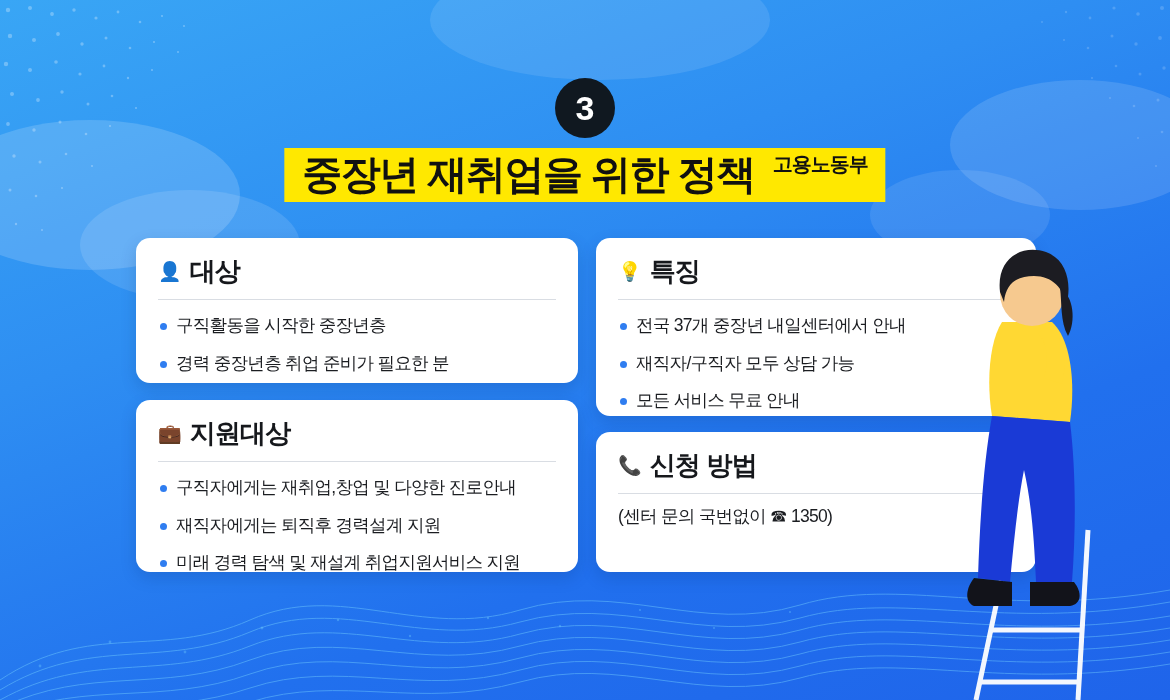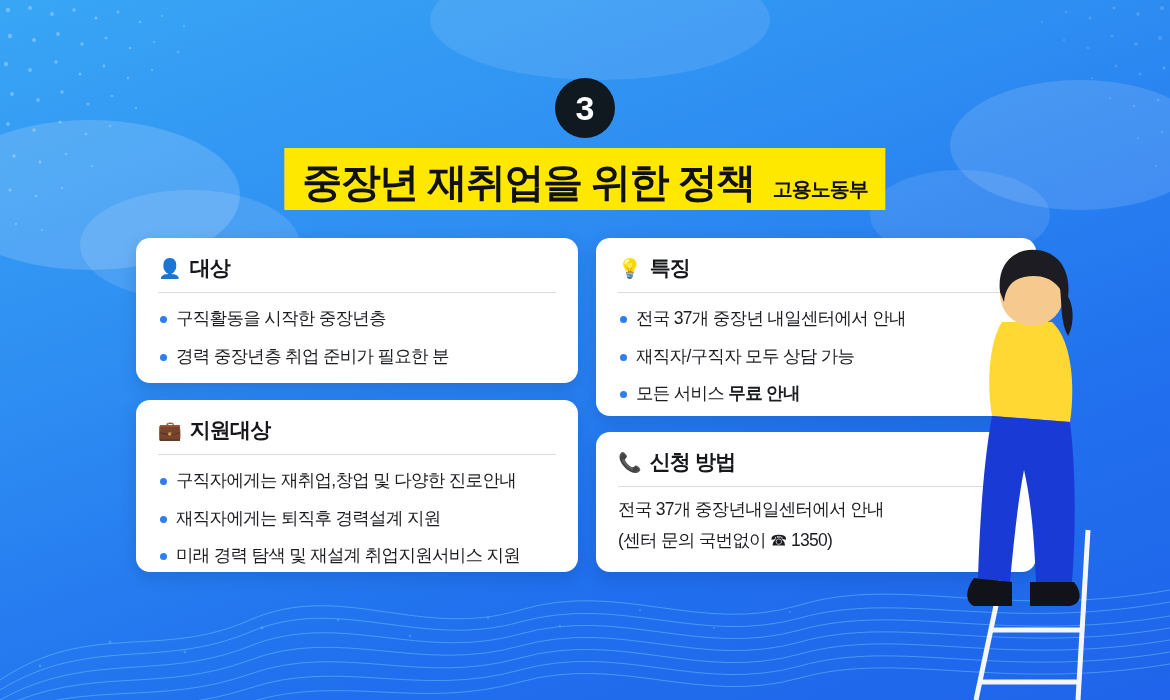--- a/index.html
+++ b/index.html
@@ -68,24 +68,23 @@
     line-height: 60px;
     text-align: center;
     letter-spacing: 0;
   }
   .title-wrap {
     position: absolute;
     left: 50%;
     top: 148px;
     transform: translateX(-50%);
     background: #ffe800;
-    padding: 14px 18px 8px 18px;
+    padding: 6px 18px 8px 18px;
     white-space: nowrap;
     display: flex;
-    align-items: flex-end;
     gap: 18px;
   }
   .title-main {
     font-size: 40px;
     font-weight: bold;
     color: #111111;
     letter-spacing: -1.5px;
     line-height: 1;
   }
   .title-sub {
@@ -113,21 +112,21 @@
     gap: 8px;
     border-bottom: 1px solid #d9dde3;
     padding-bottom: 10px;
     margin-bottom: 10px;
   }
   .card-head .ico {
     font-size: 19px;
     line-height: 1;
   }
   .card-title {
-    font-size: 21px;
+    font-size: 26px;
     font-weight: bold;
     color: #16181c;
     letter-spacing: -0.8px;
   }
   .bullets {
     list-style: none;
     margin: 0;
     padding: 0;
   }
   .bullets li {
@@ -143,21 +142,21 @@
     content: "";
     position: absolute;
     left: 2px;
     top: 9px;
     width: 7px;
     height: 7px;
     border-radius: 50%;
     background: #2f7df0;
   }
   .bullets li b {
-    font-weight: bold;
+    font-weight: normal;
   }
   .plain-lines p {
     margin: 6px 0;
     font-size: 17.5px;
     color: #1b1d21;
     letter-spacing: -0.7px;
     line-height: 1.4;
   }
 
   
@@ -327,21 +326,20 @@
       <li id="feature-item-3">모든 서비스 <b>무료 안내</b></li>
     </ul>
   </div>
 
   <div class="card" id="card-apply">
     <div class="card-head">
       <span class="ico">📞</span>
       <span class="card-title">신청 방법</span>
     </div>
     <div class="plain-lines">
-      <p>전국 37개 중장년내일센터에서 안내</p>
       <p>(센터 문의 국번없이 ☎ 1350)</p>
     </div>
   </div>
 
   <svg class="illustration" viewBox="0 0 210 470">
 
     <g stroke="#ffffff" stroke-width="5" fill="none" opacity="0.95">
       <line x1="16" y1="470" x2="52" y2="300"></line>
       <line x1="118" y1="470" x2="128" y2="300"></line>
       <line x1="30" y1="400" x2="124" y2="400"></line>

